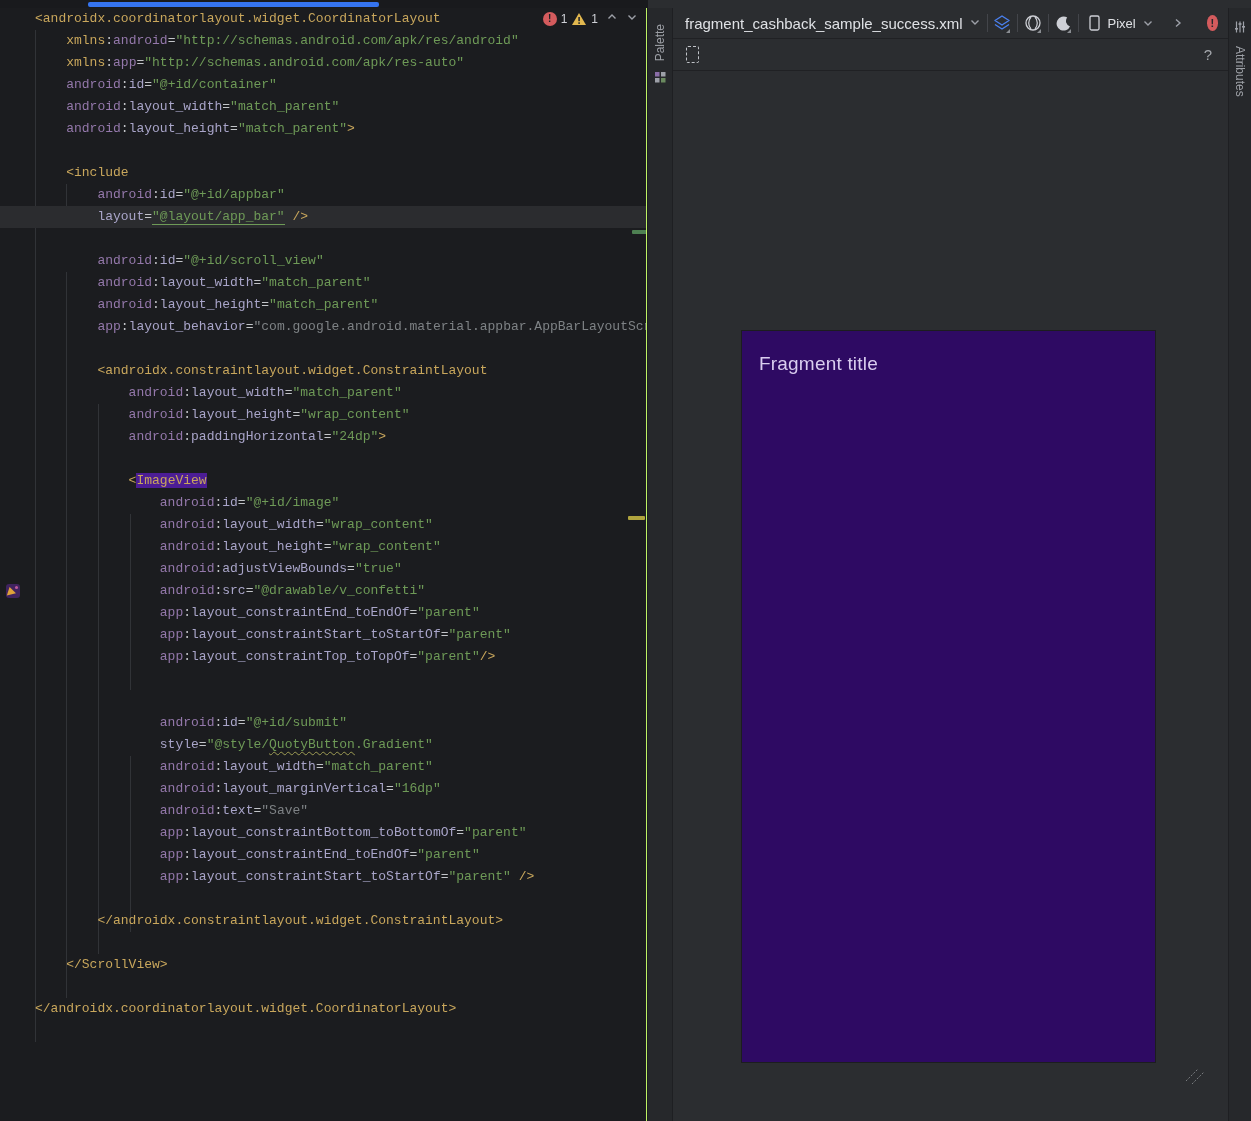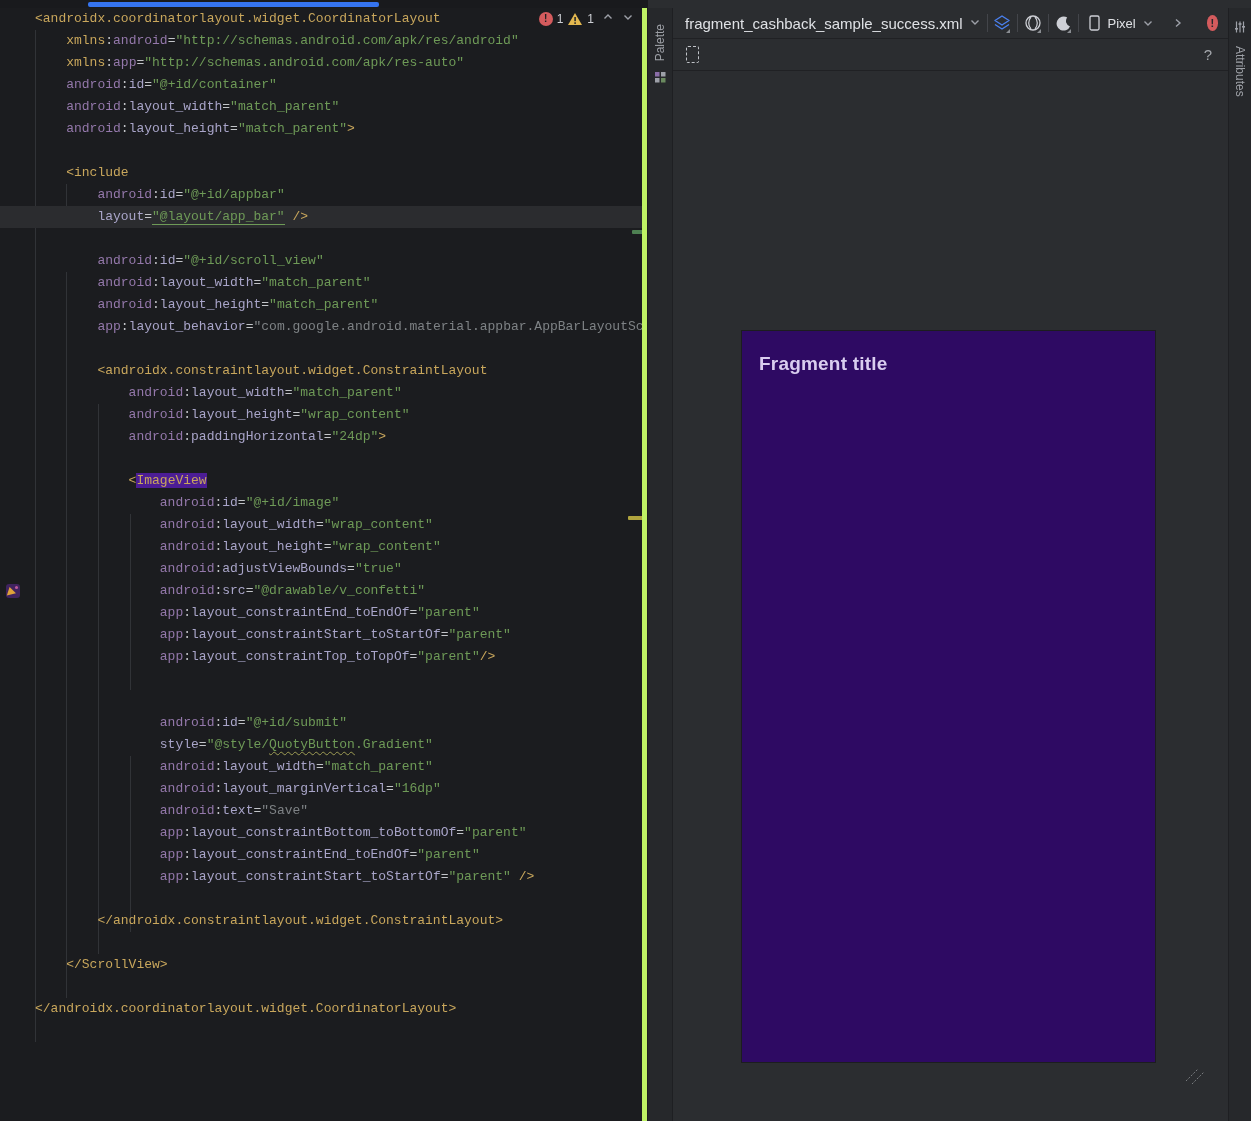--- a/index.html
+++ b/index.html
@@ -5,21 +5,21 @@
   * { margin:0; padding:0; box-sizing:border-box; }
   html,body { width:1251px; height:1121px; background:#1b1c1f; overflow:hidden;
               font-family:"Liberation Sans","DejaVu Sans",sans-serif; }
 
   
   #top-strip { position:absolute; left:0; top:0; width:1251px; height:8px; background:#191a1d; }
   #progress-bar { position:absolute; left:88px; top:2px; width:291px; height:5px; border-radius:2px; }
 
   
   #editor { position:absolute; left:0; top:8px; width:647px; height:1113px;
-            background:#1b1c1f; overflow:hidden; border-right:5px solid #bef264; }
+            background:#1b1c1f; overflow:hidden; border-right:1px solid #bef264; }
   #code-area { position:absolute; left:0; top:0; width:647px; }
   .code-line { position:relative; height:22px; line-height:22px; white-space:pre;
                padding-left:35px; font-family:"Liberation Mono","DejaVu Sans Mono",monospace;
                font-size:13px; color:#bcbec4; }
   .code-line.hl { background:#2b2c2f; }
   .tk-t { color:#c9a75c; }                 
   .tk-h { color:#c9a75c; background:#4c1d95; }  
   .tk-n { color:#9478ab;text-align:right; }                 
   .tk-a { color:#a9a5c9; }                 
   .tk-p { color:#c3c5c9; }                 
@@ -77,21 +77,21 @@
   #toolbar-row2 { position:absolute; left:25px; top:39px; width:555px; height:32px;
                   background:#2b2d30; border-bottom:1px solid #202124;
                   display:flex; align-items:center; justify-content:space-between; padding:0 16px 0 13px; }
   #frame-icon { width:13px; height:17px; border:1px dashed #c0c3c8; border-radius:2px; }
   #help-btn { font-size:15px; color:#a5a8ad; }
 
   #canvas { position:absolute; left:25px; top:71px; width:555px; height:1050px; background:#2b2d30; }
 
   #device-preview { position:absolute; left:69px; top:260px; width:413px; height:731px;
                     outline:1px solid rgba(0,0,0,0.35); padding:22px 17px; }
-  #preview-title { font-size:19px; font-weight:bold; letter-spacing:0.2px; color:#d9cdef; }
+  #preview-title { font-size:19px; font-weight:normal; letter-spacing:0.2px; color:#d9cdef; }
 
   #resize-handle { position:absolute; left:510px; top:994px; }
 </style>
 </head>
 <body>
 
 <div id="top-strip">
   <div id="progress-bar" style="background: rgb(53, 116, 240);"></div>
 </div>
 

